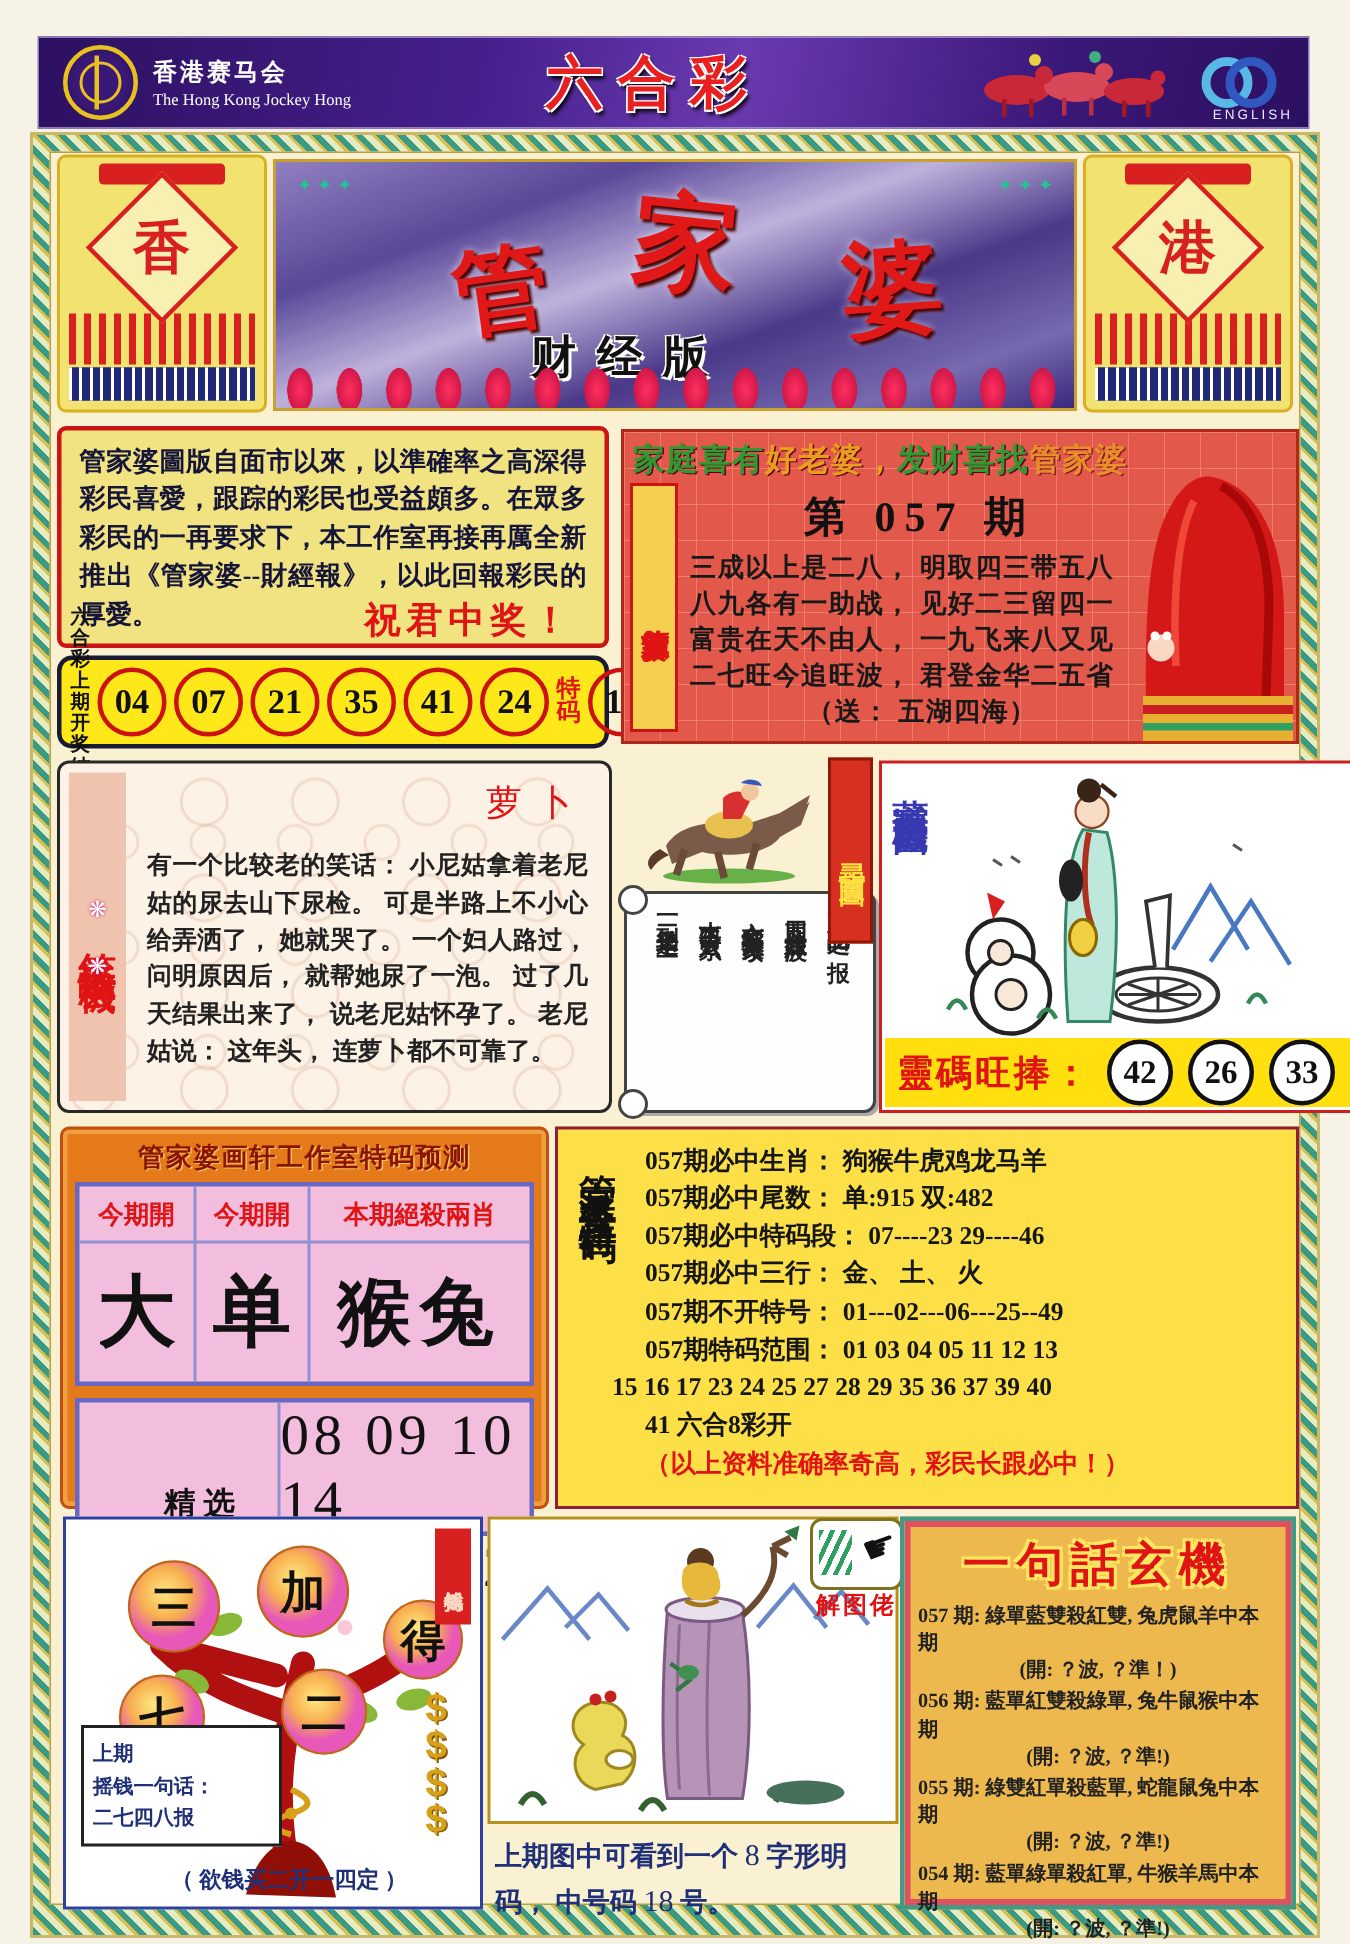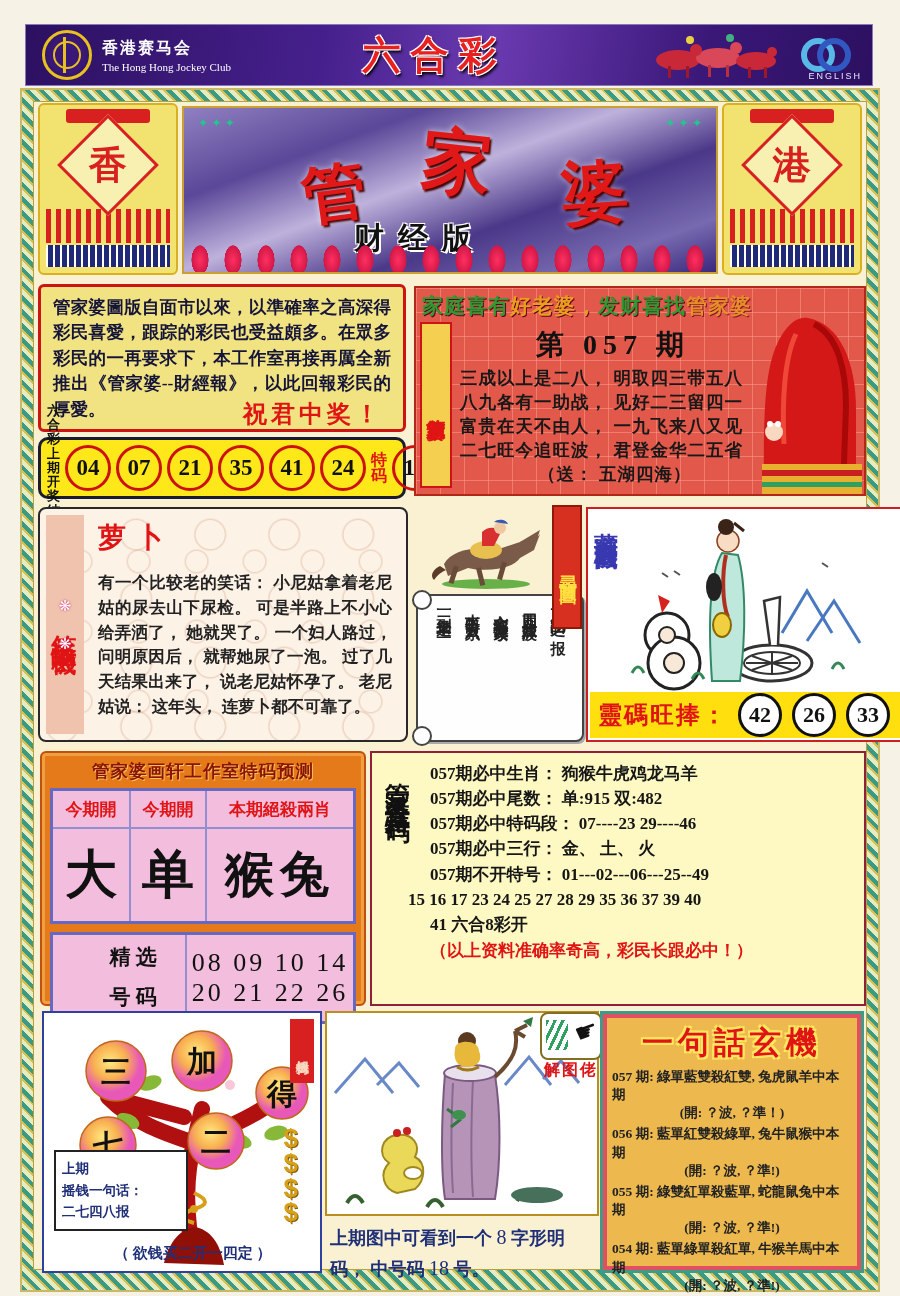--- a/index.html
+++ b/index.html
@@ -74,21 +74,21 @@
   
   .joke{background:#fcf2e6;border:2px solid #282828;border-radius:8px;overflow:hidden;
        background-image:radial-gradient(circle at 30% 40%,transparent 14px,rgba(205,140,110,.30) 15px,transparent 17px),
                         radial-gradient(circle at 70% 75%,transparent 10px,rgba(205,140,110,.28) 11px,transparent 13px);
        background-size:74px 64px,58px 70px;}
   .joke-side{position:absolute;left:6px;top:6px;bottom:6px;width:38px;background:#efc3ad;
        display:flex;flex-direction:column;align-items:center;justify-content:center;}
   .joke-side .vt{writing-mode:vertical-rl;text-orientation:upright;color:#e01414;font-weight:bold;
        font-size:25px;letter-spacing:4px;}
   .burst{color:#fff;text-shadow:0 0 2px #c06;font-size:15px;}
-  .joke-title{color:#e01414;font-size:28px;font-weight:bold;letter-spacing:10px;text-align:left;}
+  .joke-title{color:#e01414;font-size:24px;font-weight:normal;letter-spacing:10px;text-align:right;}
   .joke-body{font-size:16.5px;font-weight:bold;color:#222;line-height:1.5;text-align:justify;}
   
   .scroll{background:#fefefe;border:2px solid #444;border-radius:8px;box-shadow:2px 2px 0 #aaa;}
   .scroll-cols{position:absolute;inset:6px 10px;writing-mode:vertical-rl;text-orientation:upright;
        font-size:15px;font-weight:bold;color:#222;letter-spacing:2px;line-height:1.9;}
   .curl{position:absolute;width:16px;height:16px;border:2px solid #444;border-radius:50%;background:#fff;}
   .xbt{background:#d83020;border:2px solid #901808;color:#ffe040;font-weight:bold;
        writing-mode:vertical-rl;text-orientation:upright;font-size:18px;text-align:center;
        letter-spacing:6px;padding-top:6px;}
   
@@ -105,23 +105,23 @@
   
   .pred{background:#e47a1a;border:2px solid #c05010;border-radius:6px;
        box-shadow:inset 0 0 0 3px #f0a040;padding:6px 8px;}
   .pred-hd{text-align:center;color:#8a1400;font-weight:bold;font-size:17.5px;letter-spacing:1px;
        text-shadow:1px 1px 0 #f8c060;}
   .ptab{background:#f3bedd;border:3px solid #6868c0;display:grid;}
   .ptab>div{display:flex;align-items:center;justify-content:center;}
   .ph{color:#e01414;font-weight:bold;font-size:17px;border-bottom:2px solid #9090d0;}
   .pv{font-weight:bold;color:#111;}
   .bline{border-left:2px solid #9090d0;}
-  .picknum{font-family:"Liberation Serif",serif;font-size:26px;color:#111;letter-spacing:3px;}
-  
-  .direct{background:#fef9c3;border:2px solid #902038;}
+  .picknum{font-family:"Liberation Serif",serif;font-size:38px;color:#111;letter-spacing:3px;}
+  
+  .direct{background:#fde047;border:2px solid #902038;}
   .dt-side{position:absolute;left:8px;top:10px;bottom:8px;width:34px;writing-mode:vertical-rl;
        text-orientation:upright;font-size:25px;font-weight:bold;color:#111;letter-spacing:6px;
        font-family:"Liberation Serif",serif;}
   .dt-line{font-size:17px;font-weight:bold;color:#161616;line-height:1.48;}
   .dt-foot{color:#e01414;font-weight:bold;font-size:17px;margin-top:2px;}
   
   .tree{background:#fff;border:2px solid #3040a0;}
   .tree-tag{position:absolute;right:6px;top:6px;width:24px;height:64px;background:#d82020;
        color:#f8d8c0;font-weight:bold;font-size:13px;writing-mode:vertical-rl;text-orientation:upright;
        text-align:center;line-height:24px;}
@@ -148,21 +148,21 @@
   .os-res{text-align:center;font-size:13.5px;font-weight:bold;color:#222;}
   svg{display:block;}
 </style>
 </head>
 <body>
 
 <div class="abs hdr" style="left:25px;top:24px;width:848px;height:62px;">
   <div class="hdr-logo"></div>
   <div>
     <div class="club-cn">香港赛马会</div>
-    <div class="club-en">The Hong Hong Jockey Club</div>
+    <div class="club-en">The Hong Kong Jockey Hong</div>
   </div>
   <div class="hdr-title">六合彩</div>
   <svg width="150" height="54" viewBox="0 0 150 54">
     <ellipse cx="40" cy="32" rx="22" ry="10" fill="#c82838"></ellipse>
     <ellipse cx="80" cy="30" rx="22" ry="10" fill="#d84858"></ellipse>
     <ellipse cx="118" cy="33" rx="20" ry="9" fill="#c82838"></ellipse>
     <circle cx="58" cy="22" r="6" fill="#c82838"></circle>
       <circle cx="98" cy="20" r="6" fill="#d84858"></circle>
     <circle cx="134" cy="24" r="5" fill="#c82838"></circle>
     <rect x="30" y="38" width="3" height="12" fill="#a01828"></rect>
@@ -350,20 +350,21 @@
 </div>
 
 <div class="abs direct" style="left:370px;top:751px;width:496px;height:255px;">
   <div class="dt-side">管家婆直言特码</div>
   <div class="kai" style="margin:8px 8px 0 58px;">
     <div class="dt-line">057期必中生肖： 狗猴牛虎鸡龙马羊</div>
     <div class="dt-line">057期必中尾数： 单:915  双:482</div>
     <div class="dt-line">057期必中特码段： 07----23 29----46</div>
     <div class="dt-line">057期必中三行： 金、 土、 火</div>
     <div class="dt-line">057期不开特号： 01---02---06---25--49</div>
+    <div class="dt-line">057期特码范围： 01 03 04 05 11 12 13</div>
     <div class="dt-line" style="margin-left:-22px;">15 16 17 23 24 25 27 28 29 35 36 37 39 40</div>
     <div class="dt-line">41 六合8彩开</div>
     <div class="dt-foot">（以上资料准确率奇高，彩民长跟必中！）</div>
   </div>
 </div>
 
 <div class="abs tree" style="left:42px;top:1011px;width:280px;height:262px;">
   <svg class="abs" style="left:0;top:0;" width="276" height="258" viewBox="0 0 276 258">
     <path d="M150,240 C140,200 142,160 150,130 C120,120 90,110 64,84 M150,130 C170,118 200,110 224,92 M64,84 C80,88 110,96 140,104 M150,130 L158,96" fill="none" stroke="#b01010" stroke-width="16" stroke-linecap="round"></path>
     <path d="M120,250 C126,226 138,216 150,214 C166,216 176,230 180,252 Z" fill="#901008"></path>

